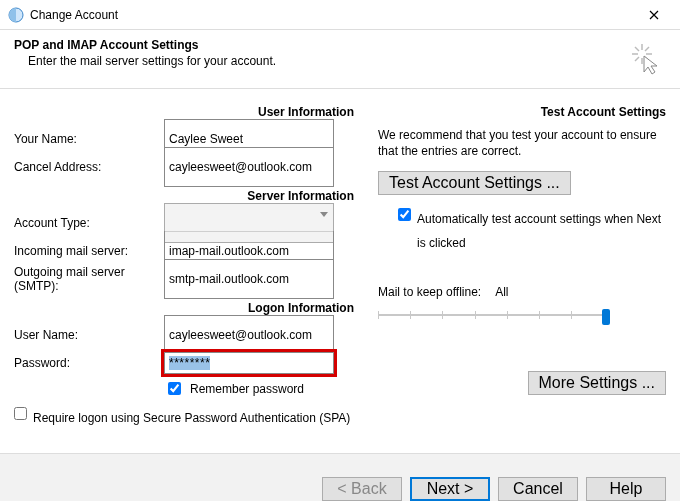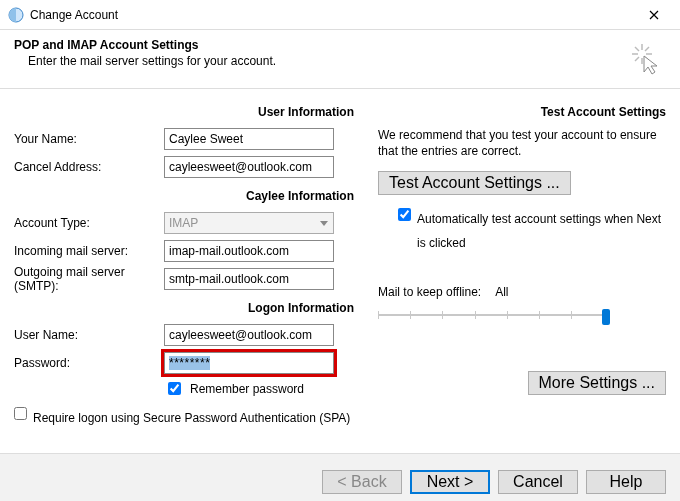--- a/index.html
+++ b/index.html
@@ -44,21 +44,21 @@
   .row { display:flex; align-items:center; height:24px; margin-bottom:4px; }
   .row label { width: 150px; }
 
   input[type=text], input[type=password], select {
     width: 170px;
     height: 22px;
     border: 1px solid #888;
     background:#fff;
     font-family: inherit;
     font-size: 12px;
-    padding: 1px 4px;
+    padding: 19px 4px;
     color:#000;
   }
   select { appearance:none; -webkit-appearance:none; background:#eee; color:#666; padding-right:18px; position:relative; }
   .select-wrap { position:relative; display:inline-block; width:170px; }
   .select-wrap::after {
     content:""; position:absolute; right:6px; top:9px;
     border-left:4px solid transparent; border-right:4px solid transparent;
     border-top:5px solid #888;
     pointer-events:none;
   }
@@ -104,22 +104,22 @@
     position:absolute; top:4px; width:8px; height:16px;
     background:#0078d7; border-radius:2px;
     right:-2px;
   }
 
   .more-settings-wrap { text-align:right; margin-top: 46px; }
 
   .footer {
     position:absolute; bottom:0; left:0; right:0;
     height:48px; border-top:1px solid #ddd;
-    display:flex; align-items:flex-start; justify-content:flex-end;
-    gap:8px; padding: 16px 14px; background:#f2f2f2;
+    display:flex; align-items:flex-end; justify-content:flex-end;
+    gap:8px; padding: 0 14px; background:#f2f2f2;
   }
   .footer button { min-width:80px; }
 
 </style>
 </head>
 <body>
 
 <div class="titlebar">
   <svg class="icon" viewBox="0 0 16 16">
     <circle cx="8" cy="8" r="7" fill="#cfe6fb" stroke="#3c86c9" stroke-width="1"></circle>
@@ -163,21 +163,21 @@
 
     <div class="row">
       <label>Your Name:</label>
       <input type="text" value="Caylee Sweet" style="">
     </div>
     <div class="row">
       <label>Cancel Address:</label>
       <input type="text" value="cayleesweet@outlook.com" style="">
     </div>
 
-    <div class="section-title mt">Caylee Information</div>
+    <div class="section-title mt">Server Information</div>
 
     <div class="row">
       <label>Account Type:</label>
       <span class="select-wrap">
         <select disabled="">
           <option>IMAP</option>
         </select>
       </span>
     </div>
     <div class="row">

